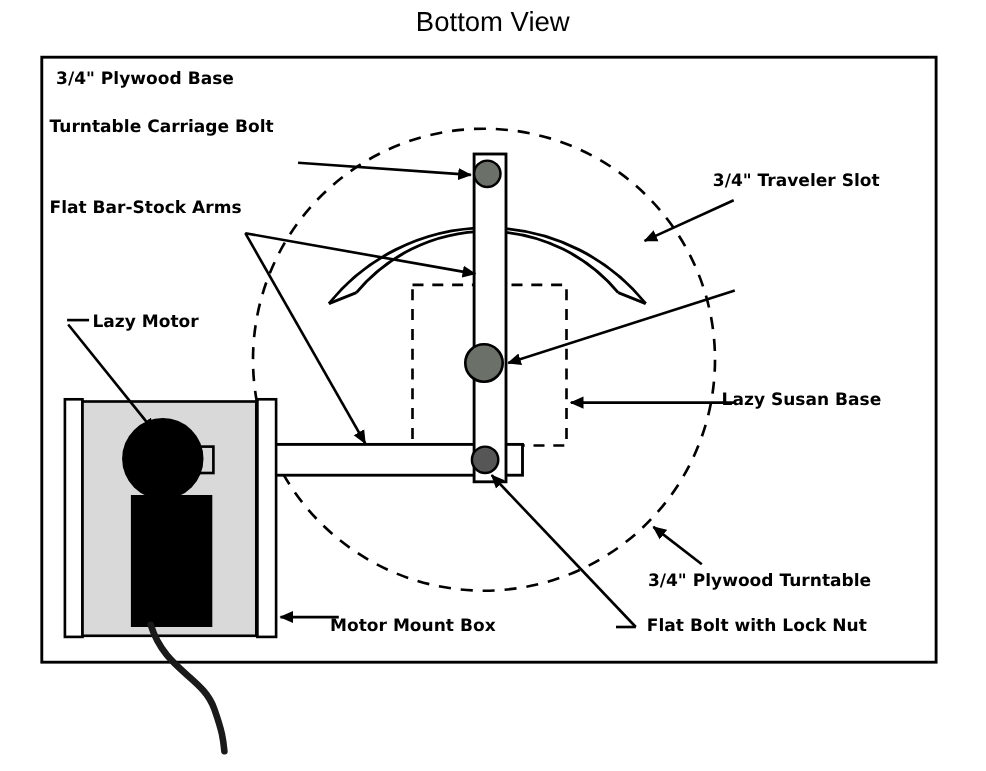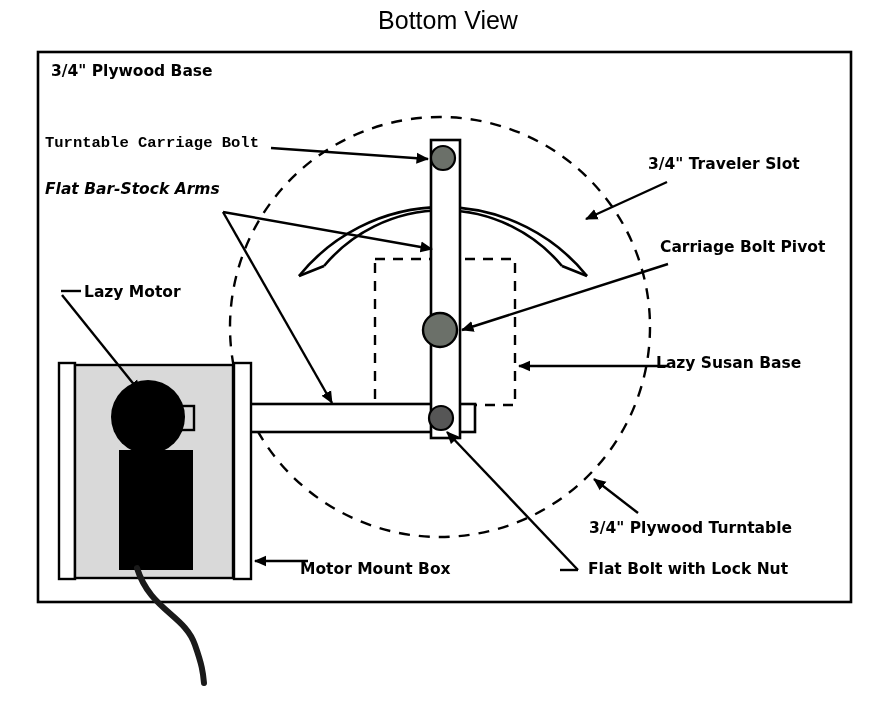--- a/index.html
+++ b/index.html
@@ -88,29 +88,28 @@
 
       <path d="M 308 561 L 255 561" marker-end="url(#arrow)"></path>
 
       <path d="M 578 570 L 447 432" marker-end="url(#arrow)"></path>
       <path d="M 560 570 L 578 570"></path>
     </g>
   </svg>
 
   <div class="lbl" style="left:51px;  top:64px;">3/4" Plywood Base</div>
 
-  <div class="lbl" style="left:45px;  top:136px;font-family:Liberation Mono, monospace;">Turntable Carriage Bolt</div>
+  <div class="lbl" style="left:45px;  top:108px;">Turntable Carriage Bolt</div>
 
-  <div class="lbl" style="left:45px;  top:182px;font-style:italic;">Flat Bar-Stock Arms</div>
+  <div class="lbl" style="left:45px;  top:182px;">Flat Bar-Stock Arms</div>
 
   <div class="lbl" style="left:84px;  top:285px;">Lazy Motor</div>
 
   <div class="lbl" style="left:648px; top:157px;">3/4" Traveler Slot</div>
 
-  <div class="lbl" style="left:660px; top:240px;">Carriage Bolt Pivot</div>
 
   <div class="lbl" style="left:656px; top:356px;">Lazy Susan Base</div>
 
   <div class="lbl" style="left:589px; top:521px;">3/4" Plywood Turntable</div>
 
   <div class="lbl" style="left:300px; top:562px;">Motor Mount Box</div>
 
   <div class="lbl" style="left:588px; top:562px;">Flat Bolt with Lock Nut</div>
 
 </div>

